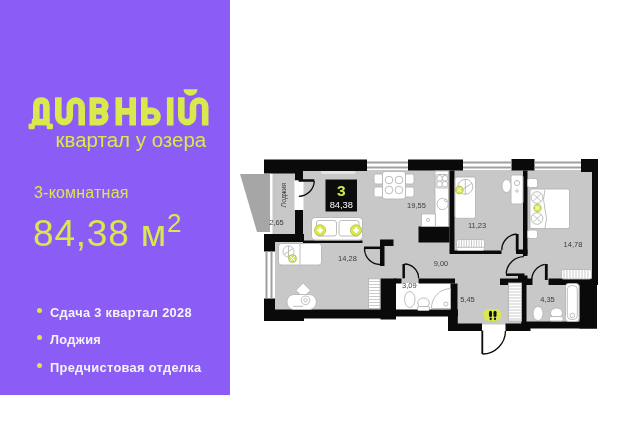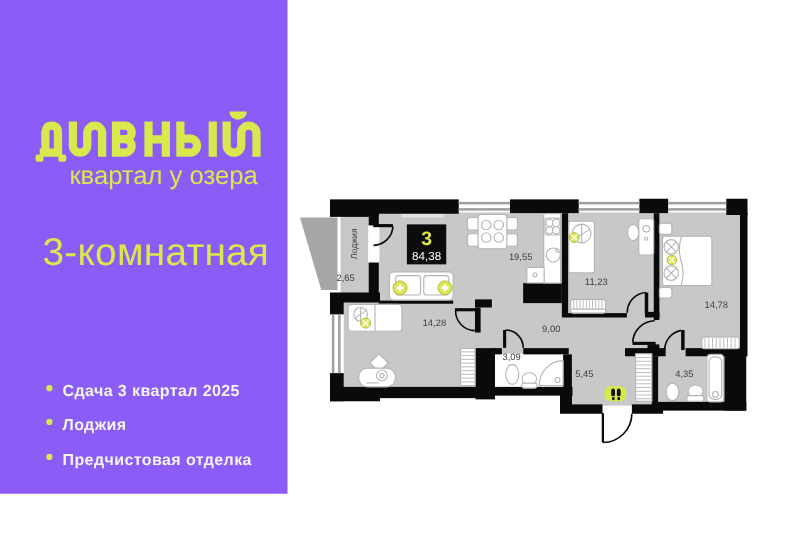--- a/index.html
+++ b/index.html
@@ -1,19 +1,19 @@
 <!DOCTYPE html>
 <html><head>
 <meta charset="utf-8">
 <style>
   html,body{margin:0;padding:0;}
   body{width:640px;height:429px;background:#ffffff;position:relative;overflow:hidden;
        font-family:"Liberation Sans", sans-serif;}
   #sidebar{position:absolute;left:0;top:0;width:230px;height:395px;background:#8b5cf6;}
-  #rooms{font-size:31px;color:#d9e84c;position:absolute;left:34px;top:184px;letter-spacing:0.2px;}
+  #rooms{font-size:16px;color:#d9e84c;position:absolute;left:34px;top:184px;letter-spacing:0.2px;}
   #area{font-size:37px;color:#d9e84c;position:absolute;left:33px;top:209px;letter-spacing:0.8px;}
   #area sup{font-size:26px;position:relative;top:-1px;}
   ul{list-style:none;margin:0;padding:0;position:absolute;left:35px;top:305px;}
   li{color:#f4f4f4;font-size:12.8px;font-weight:bold;height:27.3px;position:relative;padding-left:15px;white-space:nowrap;letter-spacing:0.33px;}
   li:before{content:"";position:absolute;left:2px;top:3.2px;width:5px;height:5px;border-radius:50%;background:#d9e84c;}
   #plansvg{position:absolute;left:0;top:0;}
 </style>
 </head>
 <body>
 
@@ -38,23 +38,24 @@
 
     <rect x="28.5" y="123.5" width="6.3" height="5.8" rx="1.6" fill="#d9e84c"></rect>
     <rect x="46.7" y="123.5" width="6.3" height="5.8" rx="1.6" fill="#d9e84c"></rect>
 
     <path d="M 183.5,89.2 L 197.5,89.2 A 7,6.6 0 0 1 183.5,89.2 Z" fill="#d9e84c"></path>
     <text x="55.5" y="147.3" font-size="20.5" fill="#d9e84c" font-family="Liberation Sans">квартал у озера</text>
   </svg>
 
   <div id="rooms">3-комнатная</div>
 
+  <div id="area">84,38 м<sup>2</sup></div>
 
   <ul>
-    <li>Сдача 3 квартал 2025</li>
+    <li>Сдача 3 квартал 2028</li>
     <li>Лоджия</li>
     <li>Предчистовая отделка</li>
   </ul>
 </div>
 
 <svg id="plansvg" width="640" height="429" viewBox="0 0 640 429">
   <g>
 
   <polygon points="240,174 270,174 270,232 257,232" fill="#a6a6a6"></polygon>
 

